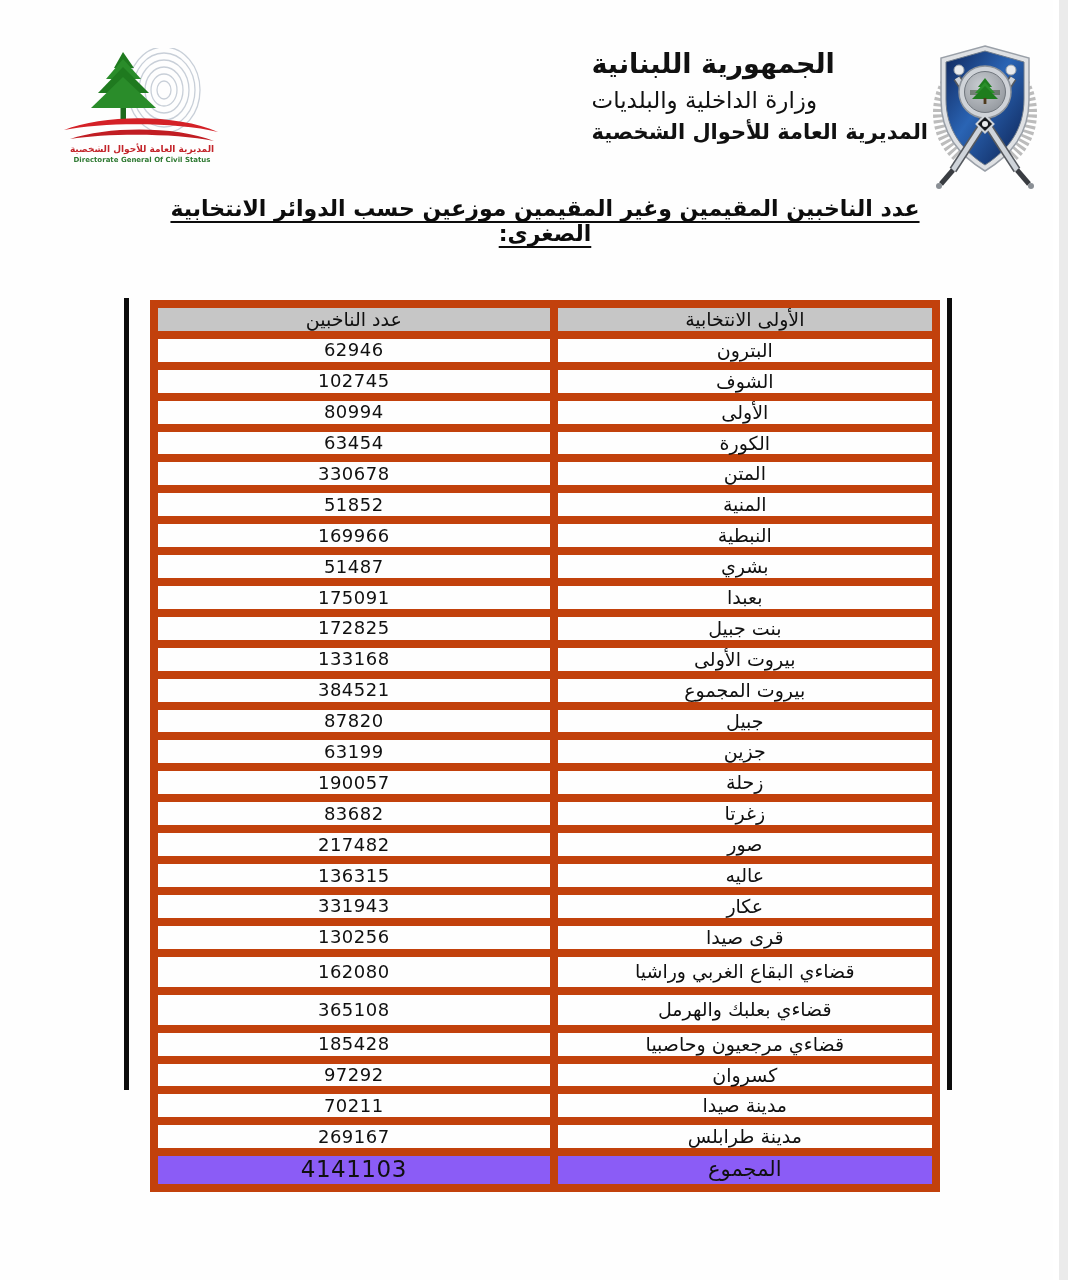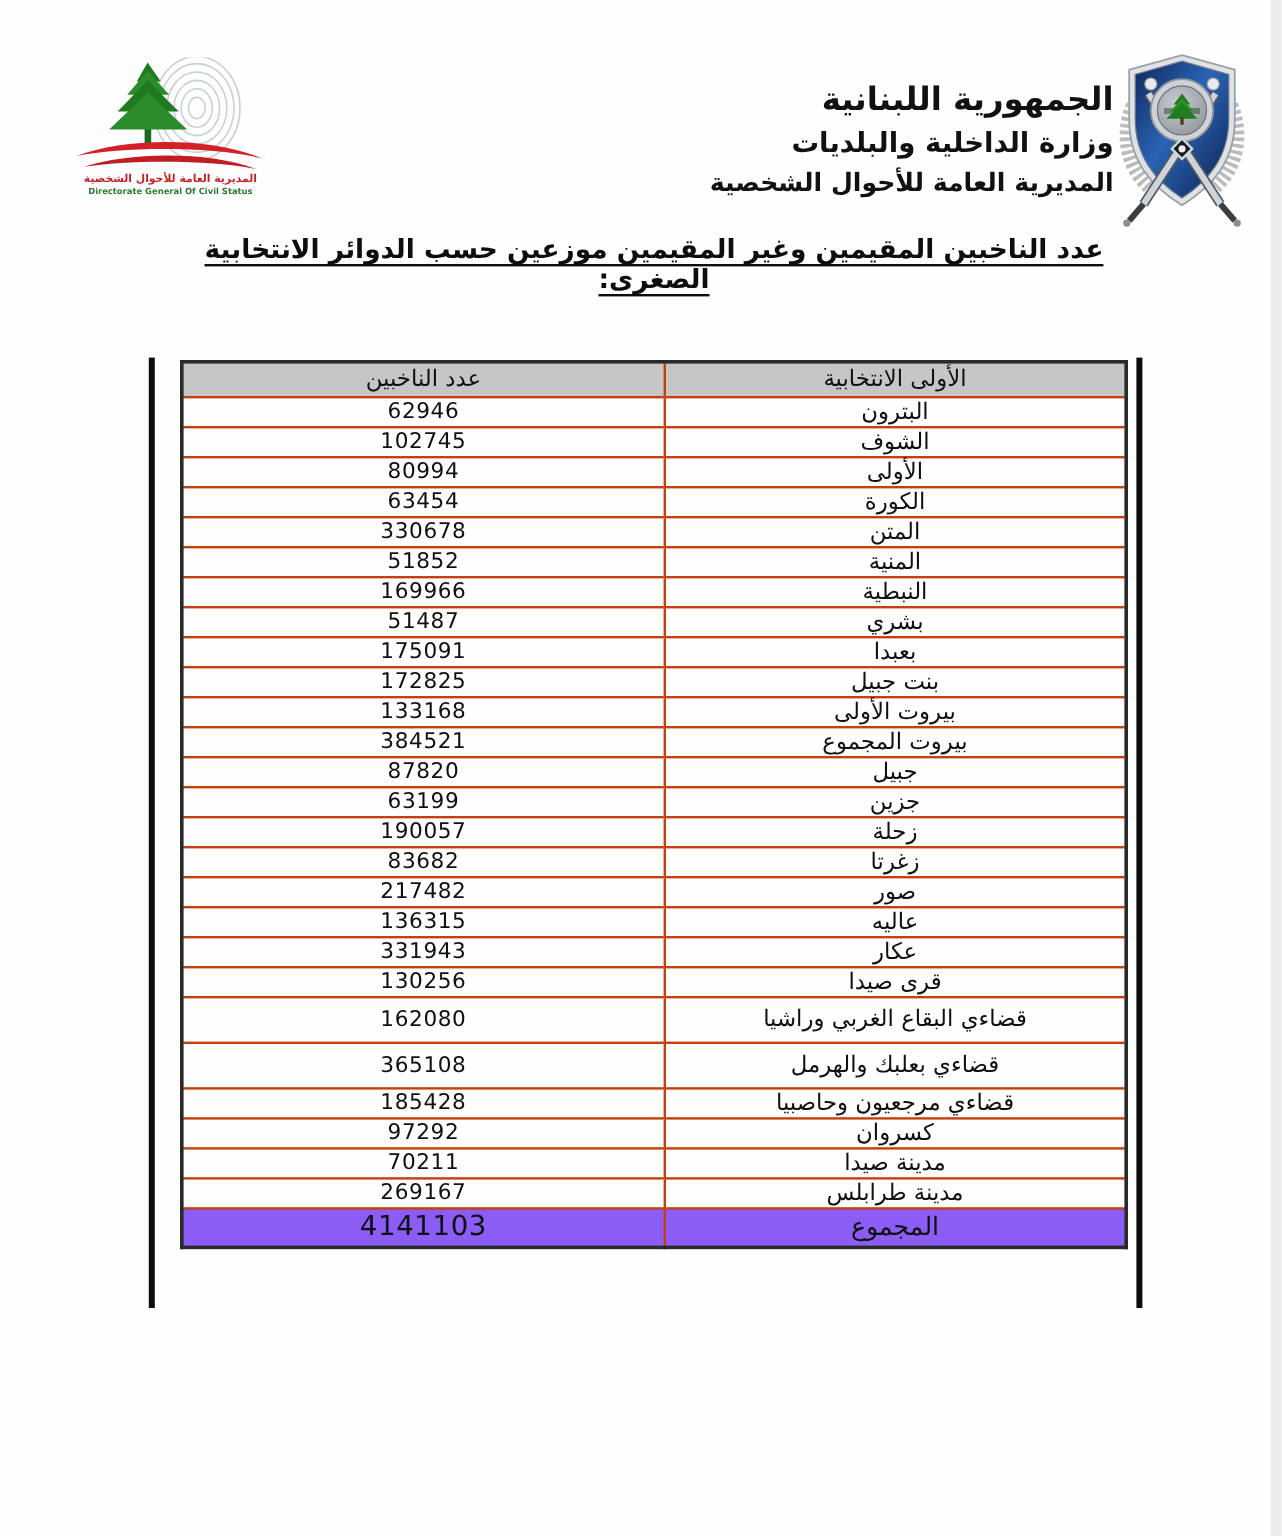--- a/index.html
+++ b/index.html
@@ -13,25 +13,25 @@
   .page { position: absolute; inset: 0; background: #fefefe; }
 
   
   .scan-edge {
     position: absolute; top: 0; right: 0; width: 15px; height: 100%;
     background: #ebebeb; border-left: 6px solid #ffffff;
   }
 
   
   .gov-header {
-    position: absolute; top: 68px; right: 140px;
-    text-align: right; direction: rtl; color: #111;
+    position: absolute; top: 48px; right: 140px;
+    text-align: left; direction: rtl; color: #111;
   }
   .gov-header .line1 { font-size: 27px; font-weight: bold; letter-spacing: 1px; margin-bottom: 8px; }
-  .gov-header .line2 { font-size: 23px; font-weight: bold; margin-bottom: 7px; }
+  .gov-header .line2 { font-size: 23px; font-weight: normal; margin-bottom: 7px; }
   .gov-header .line3 { font-size: 21px; font-weight: bold; }
 
   .emblem { position: absolute; top: 40px; right: 22px; width: 122px; height: 150px; }
   .civil-logo { position: absolute; top: 48px; left: 56px; width: 172px; height: 120px; }
 
   
   .doc-title {
     position: absolute; top: 196px; left: 150px; width: 790px;
     direction: rtl; text-align: center;
     font-size: 22px; font-weight: bold; color: #0d0d0d;
@@ -45,21 +45,21 @@
   .fold-line.right { left: 947px; }
 
   
   .table-wrap { position: absolute; top: 300px; left: 150px; width: 790px; }
   table.voters {
     width: 100%; border-collapse: collapse; direction: rtl;
     color: #101010;
     border: 3px solid #2a2a2a;
   }
   table.voters td {
-    border: 2px solid #c2410c;
+    border: 8px solid #c2410c;
     text-align: center; vertical-align: middle;
     height: 25px; padding: 1px 6px;
     font-size: 19px; line-height: 1.1;
   }
   table.voters col.c-district { width: 48.9%; }
   table.voters col.c-voters   { width: 51.1%; }
   table.voters thead td { background: #c6c6c6; height: 29px; font-size: 19px; }
   table.voters td.num { font-size: 18px; letter-spacing: 0.5px; }
   tbody[data-name="table-body"] tr:nth-child(21) td,
   tbody[data-name="table-body"] tr:nth-child(22) td { height: 38px; }

